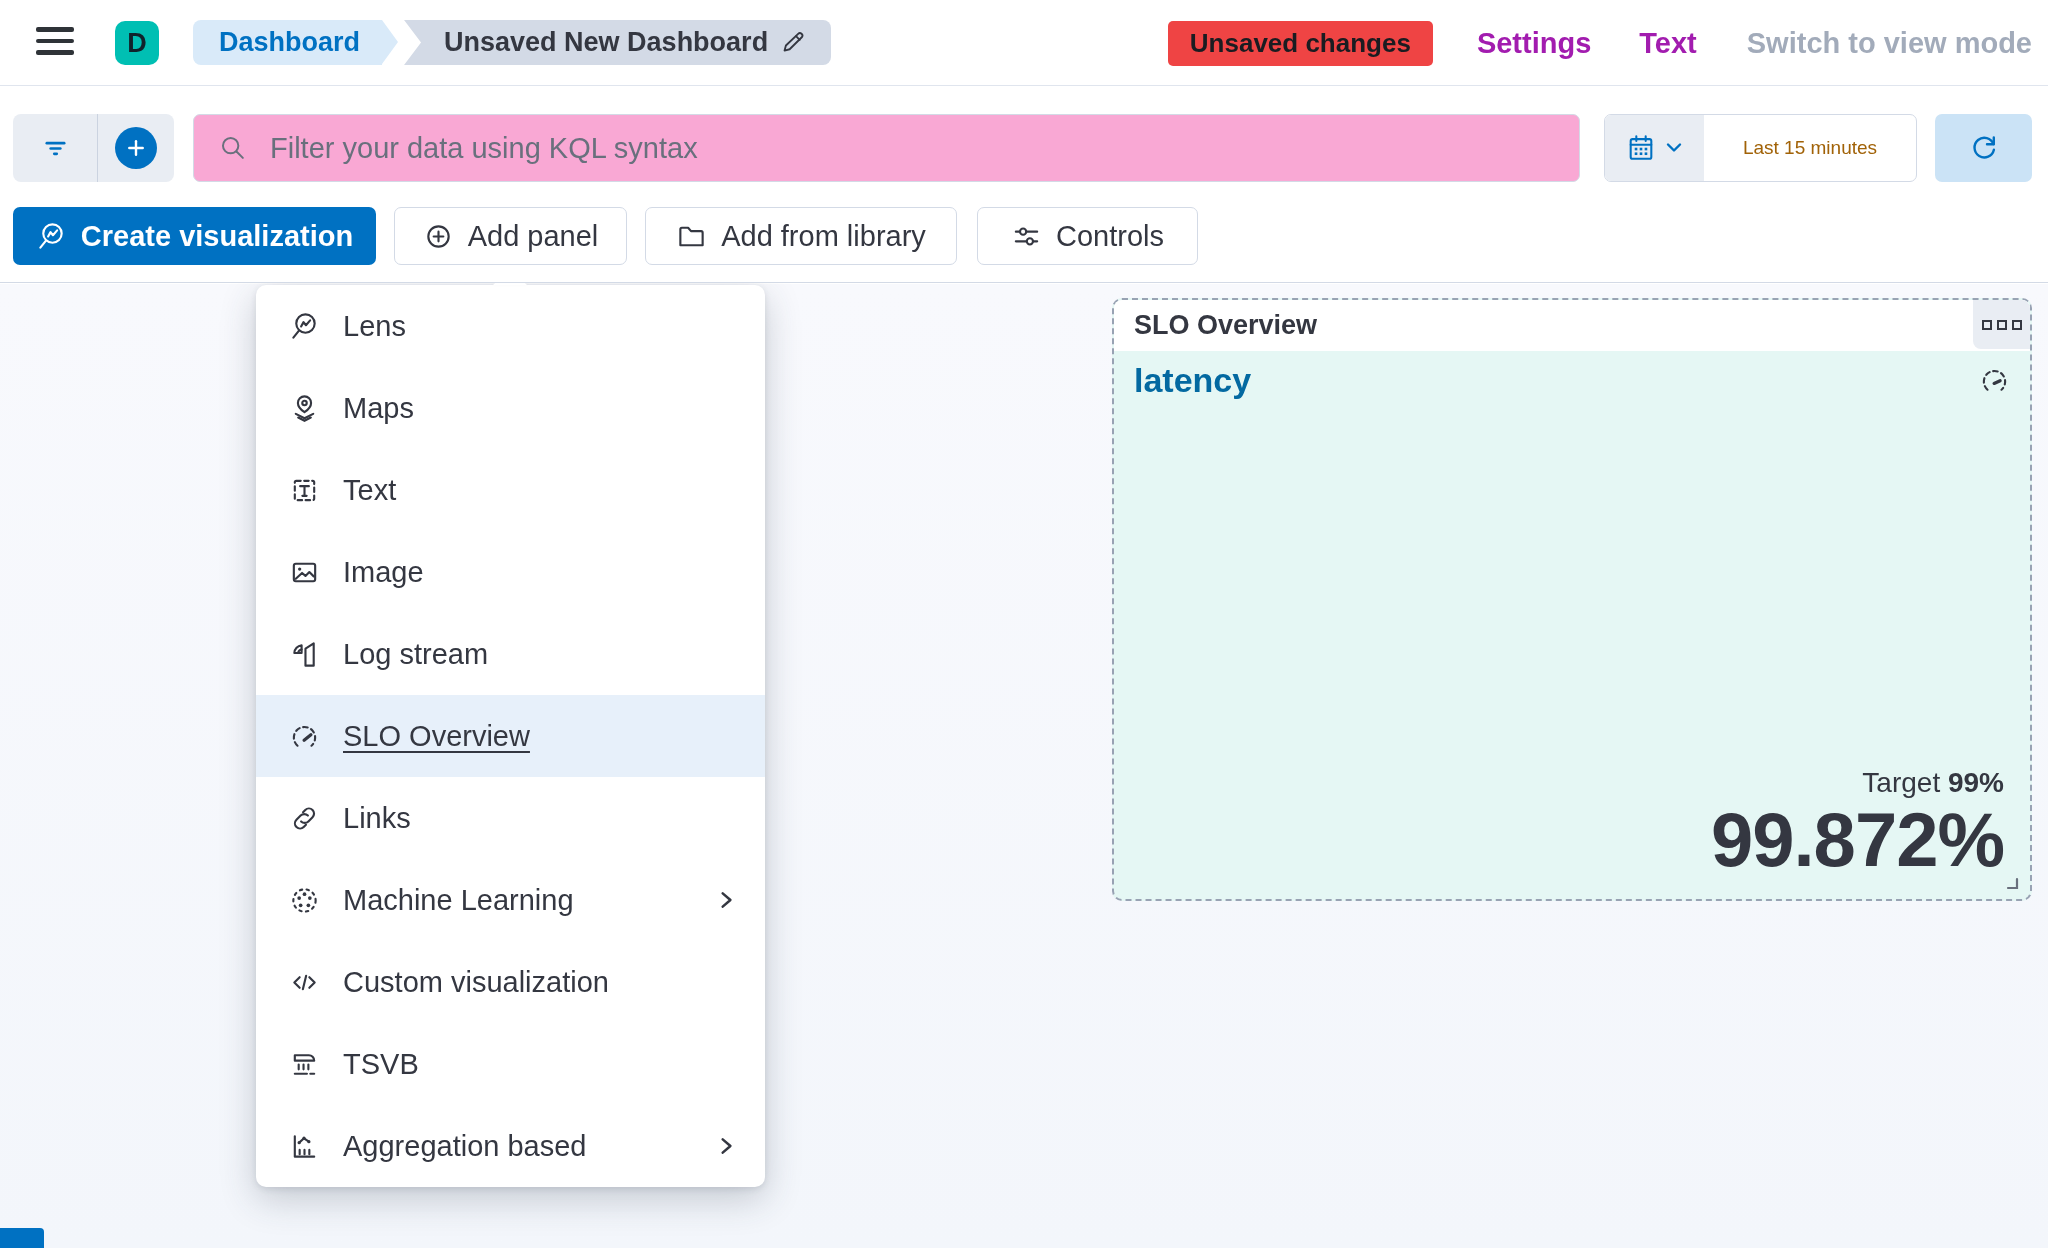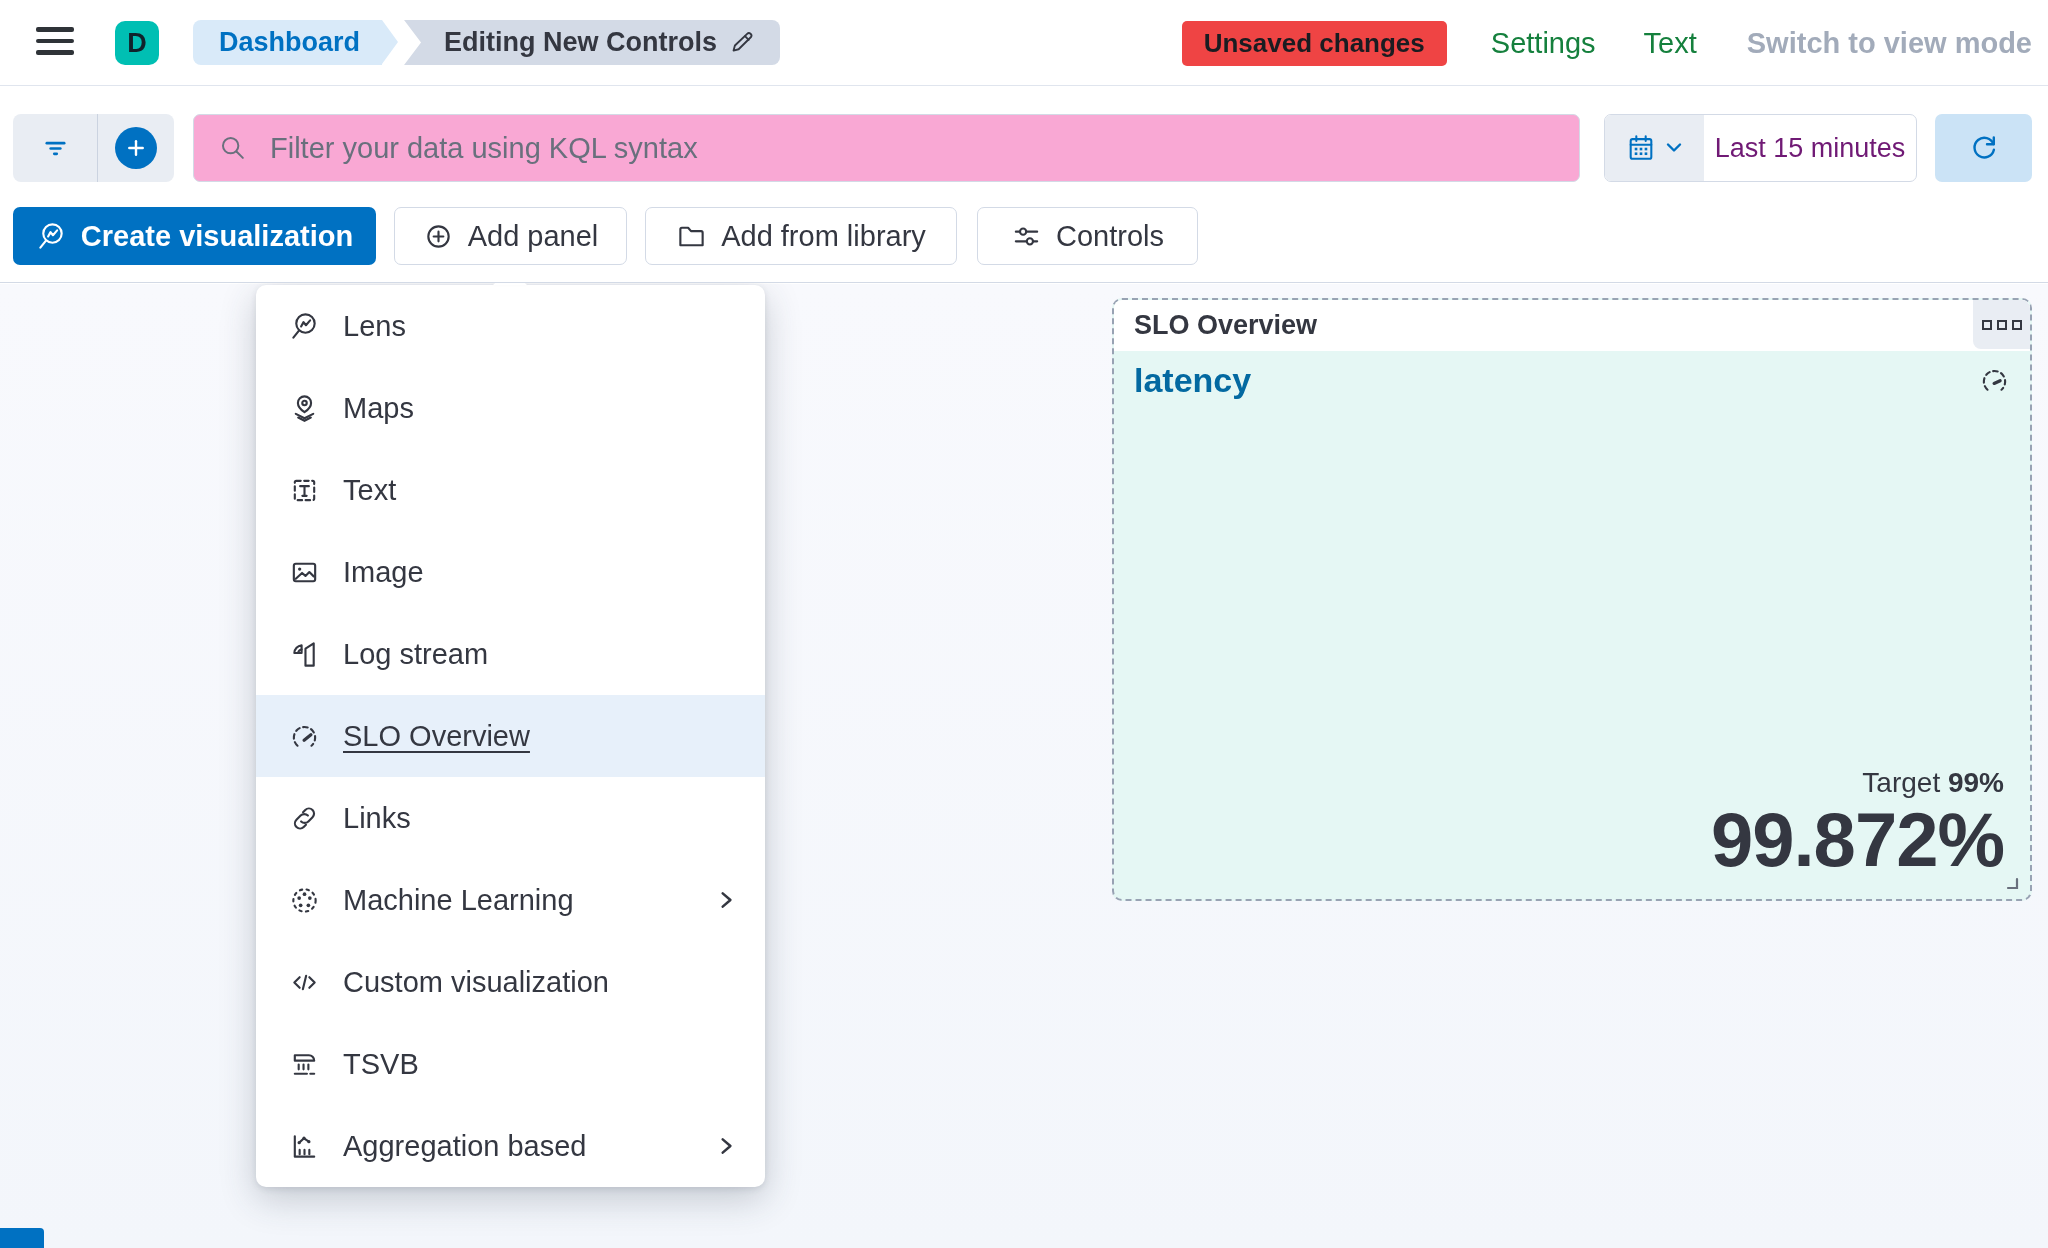--- a/index.html
+++ b/index.html
@@ -21,21 +21,21 @@
   .crumb-root:after { content:""; position:absolute; right:-16px; top:0;
                 border-top:22.5px solid transparent; border-bottom:22.5px solid transparent;
                 border-left:16px solid #D9EAF9; }
   .crumb-current { margin-left:22px; background:#D3DAE6; color:#343741; font-size:27px; font-weight:600;
                 display:flex; align-items:center; gap:12px; padding:0 24px 0 40px;
                 border-radius:0 8px 8px 0;
                 clip-path:polygon(0 0,100% 0,100% 100%,0 100%,17px 50%); }
   .hdr-right { position:absolute; right:16px; top:0; height:86px; display:flex; align-items:center; }
   .badge-unsaved { background:#ef4444; color:#1A1C21; font-size:26px; font-weight:700;
                    padding:7px 22px; border-radius:5px; }
-  .hdr-link { color:#15803d; font-size:29px; font-weight:400; cursor:pointer; }
+  .hdr-link { color:#a21caf; font-size:29px; font-weight:700; cursor:pointer; }
   .hdr-link.settings { margin-left:44px; }
   .hdr-link.share { margin-left:48px; }
   .hdr-link.disabled { color:#A2ABBA; margin-left:50px; cursor:default; font-weight:600; }
   .btn-save { margin-left:38px; height:63px; background:#0071C2; color:#fff; border:none; cursor:pointer;
               border-radius:7px; font-size:29px; font-weight:600; font-family:inherit;
               display:flex; align-items:center; gap:13px; padding:0 29px; }
 
   
   #topbars { position:absolute; left:0; top:87px; width:2048px; height:196px; background:#fff;
              border-bottom:1px solid #D3DAE6; z-index:20; }
@@ -48,21 +48,21 @@
                       display:flex; align-items:center; justify-content:center; }
   .searchbox { position:absolute; left:193px; top:27px; width:1387px; height:68px; background:#f9a8d4;
                border:1px solid #D3DAE6; border-radius:7px; display:flex; align-items:center; padding:0 24px; }
   .searchbox input { border:none; outline:none; flex:1; margin-left:22px; font-size:29px;
                      font-family:inherit; color:#343741; background:transparent; }
   .searchbox input::placeholder { color:#69707D; opacity:1; }
   .datepicker { position:absolute; left:1604px; top:27px; width:313px; height:68px; background:#fff;
                 border:1px solid #D3DAE6; border-radius:7px; display:flex; overflow:hidden; }
   .date-prepend { width:99px; background:#E9EDF3; display:flex; align-items:center; justify-content:center;
                   gap:8px; cursor:pointer; }
-  .date-value { flex:1; display:flex; align-items:center; justify-content:center; font-size:27px; color:#701a75; }
+  .date-value { flex:1; display:flex; align-items:center; justify-content:center; font-size:19px; color:#a16207; }
   .refresh-btn { position:absolute; left:1935px; top:27px; width:97px; height:68px; background:#CBE3F6;
                  border:none; border-radius:7px; display:flex; align-items:center; justify-content:center; cursor:pointer; }
 
   .toolbar-btn { position:absolute; top:120px; height:58px; border-radius:7px; display:flex; align-items:center;
                  justify-content:center; gap:14px; font-size:29px; font-family:inherit; cursor:pointer; }
   .btn-primary { background:#0071C2; color:#fff; border:none; font-weight:600; }
   .btn-plain { background:#fff; color:#343741; border:1px solid #D3DAE6; font-weight:500; }
   #btn-create-viz { left:13px; width:363px; }
   #btn-add-panel { left:394px; width:233px; }
   #btn-add-library { left:645px; width:312px; }
@@ -115,21 +115,21 @@
   <div id="header">
     <div class="hamburger">
       <span></span>
         <span></span>
         <span></span>
     </div>
     <div class="logo">D</div>
     <div class="crumbs">
       <div class="crumb-root">Dashboard</div>
       <div class="crumb-current">
-        <span>Editing New Controls</span>
+        <span>Unsaved New Dashboard</span>
         <svg width="27" height="27" viewBox="0 0 32 32" fill="none" stroke="#343741" stroke-width="2.2" stroke-linejoin="round" stroke-linecap="round">
           <path d="M21.5 5.7 a3 3 0 0 1 4.6 3.8 L11.4 24 l-6 1.6 1.6-6 Z"></path>
           <path d="M19 8.5 l4.3 4.3"></path>
         </svg>
       </div>
     </div>
     <div class="hdr-right">
       <span class="badge-unsaved">Unsaved changes</span>
       <span class="hdr-link settings">Settings</span>
       <span class="hdr-link share">Text</span>

